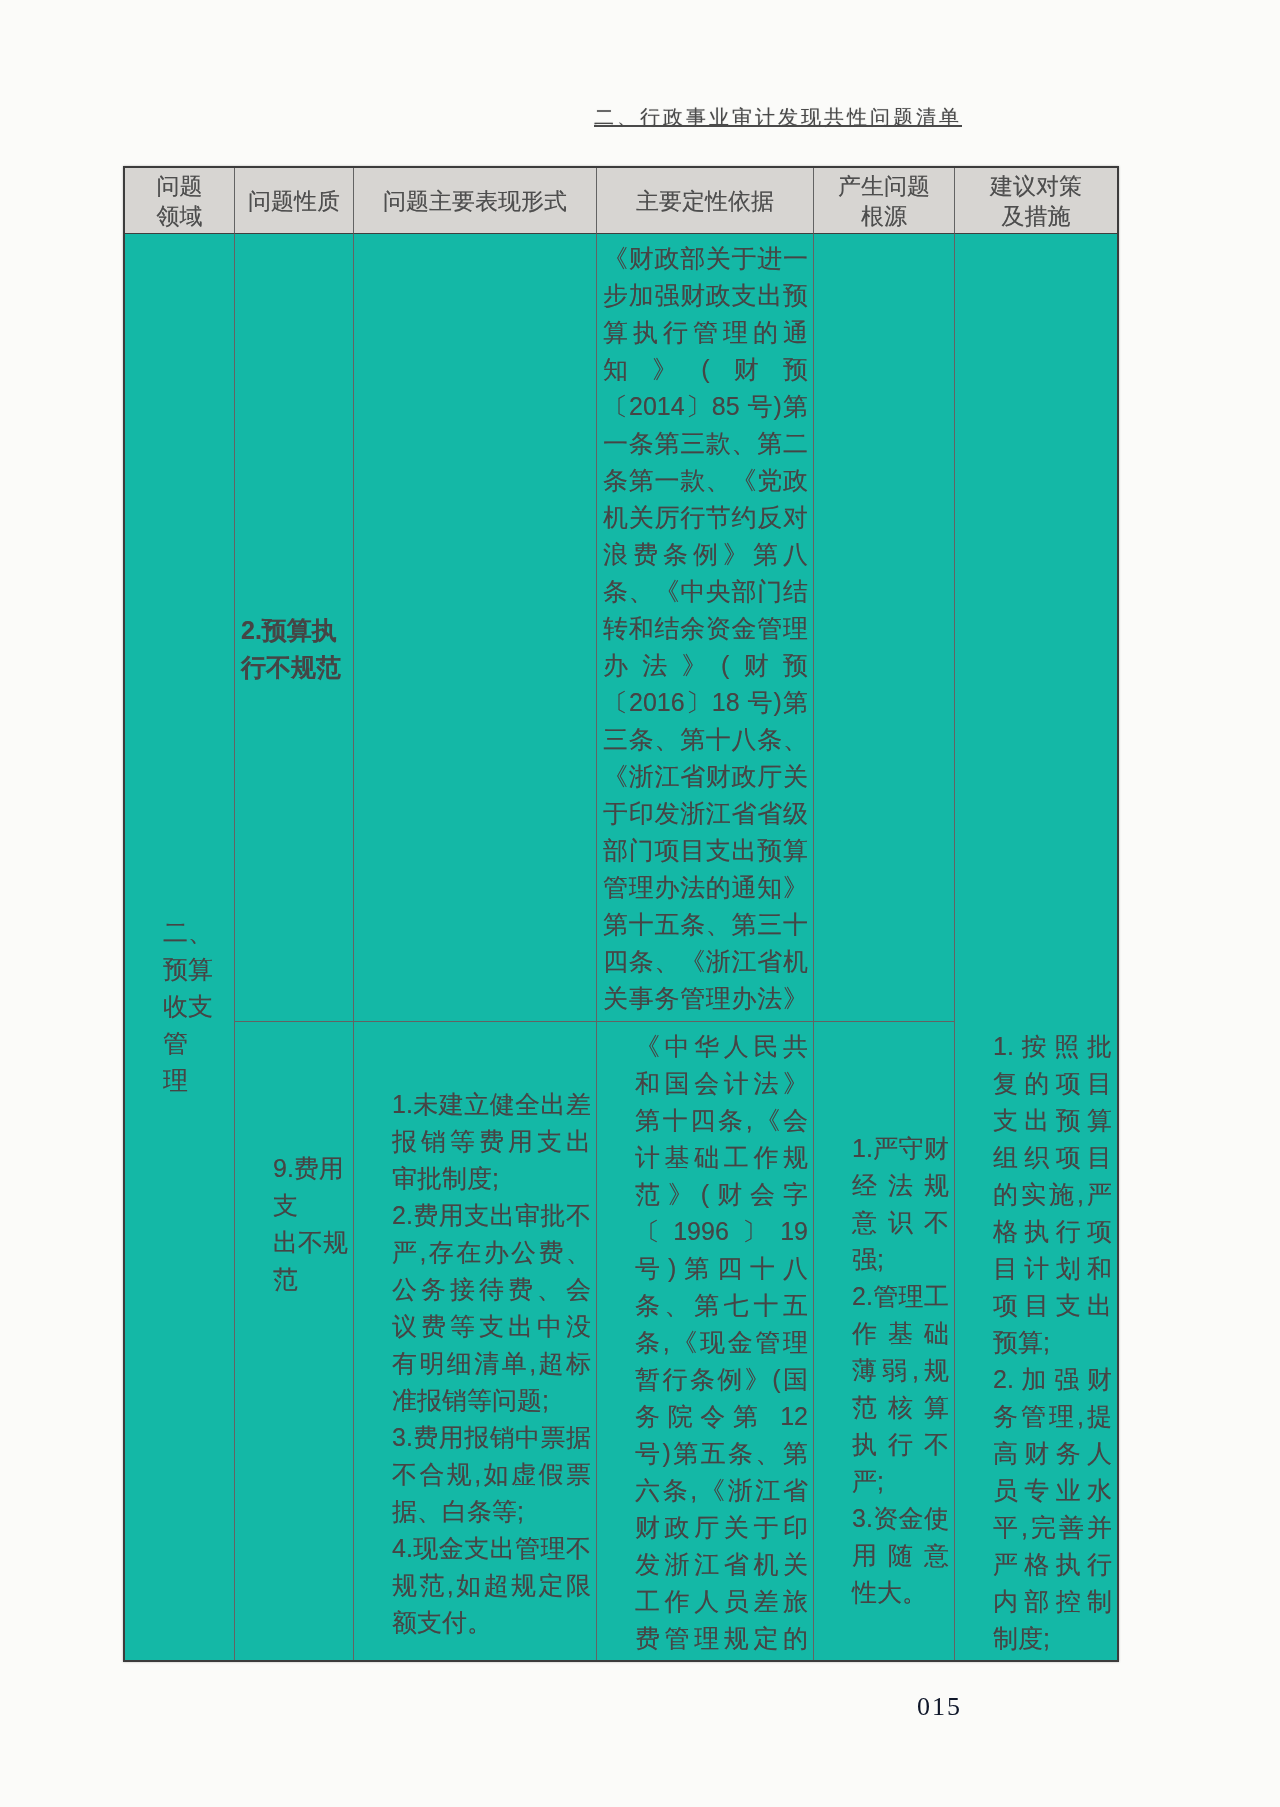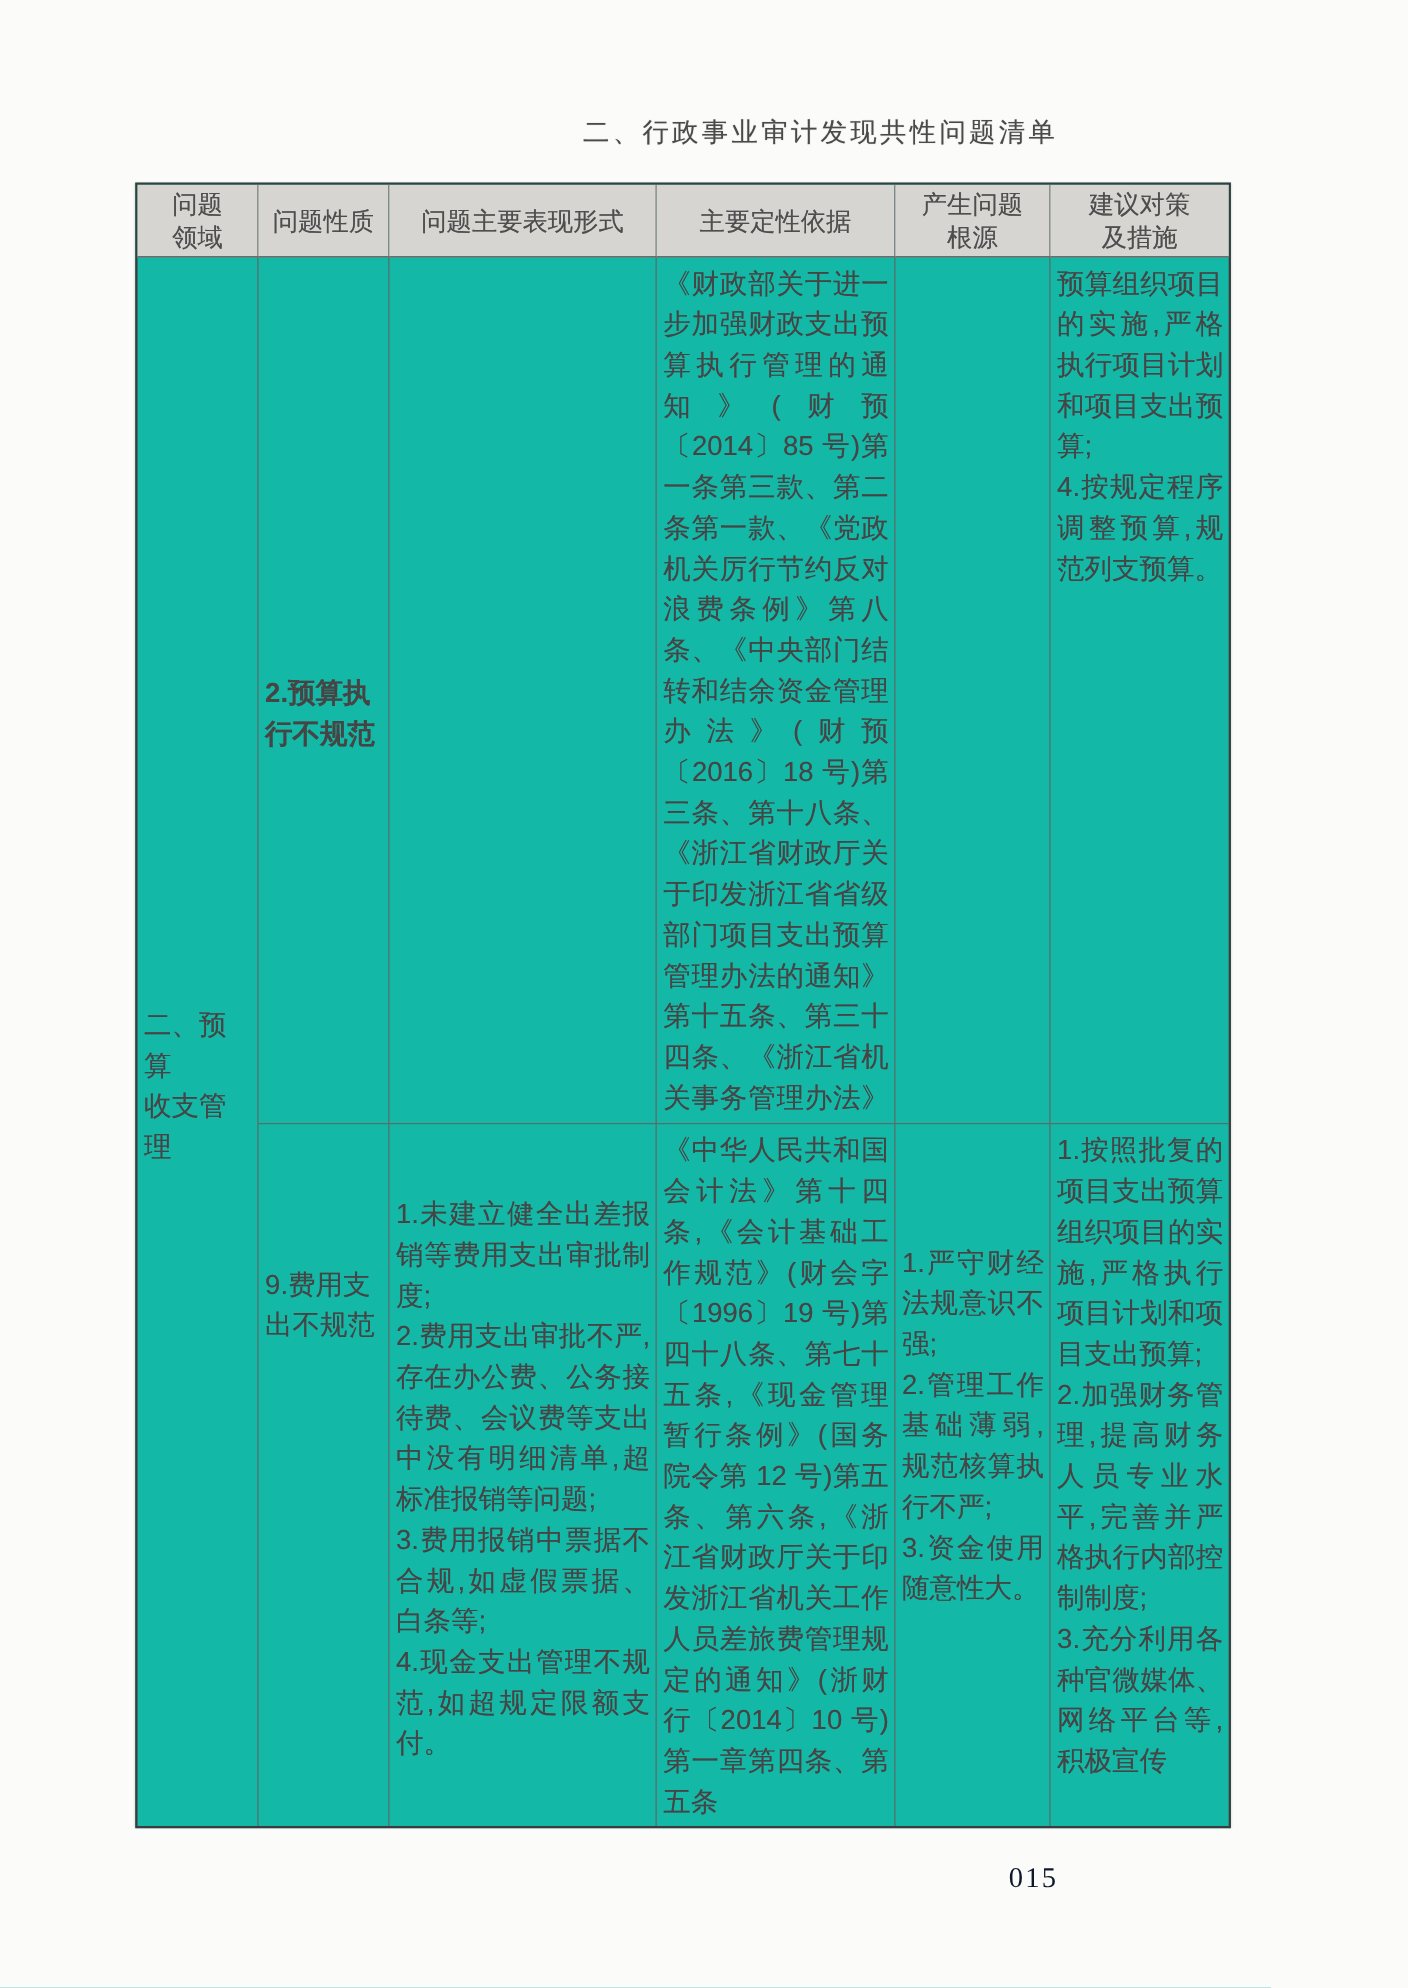--- a/index.html
+++ b/index.html
@@ -6,24 +6,25 @@
   body{
     width:1280px;height:1807px;
     background:#fbfbf9;
     font-family:"Liberation Sans","DejaVu Sans",sans-serif;
     position:relative;
     overflow:hidden;
   }
   .page{position:absolute;inset:0;}
   .doc-heading{
     position:absolute;top:104px;right:318px;
-    font-size:24px;letter-spacing:3px;
+    font-size:20px;letter-spacing:3px;
     color:#4a4a4a;
     text-shadow:0 0 1px rgba(90,90,90,.45);
     white-space:nowrap;
+    text-decoration:underline;
   }
   .audit-table{
     position:absolute;left:123px;top:166px;
     display:grid;
     grid-template-columns:110px 119px 243px 217px 141px 162px;
     grid-template-rows:66px 788px 638px;
     border:2px solid #3c3c3c;
     background:#14b8a6;
     box-shadow:0 0 2px rgba(60,60,60,.35);
   }
@@ -44,21 +45,21 @@
   .head{
     background:#d7d5d2;
     display:flex;align-items:center;justify-content:center;
     text-align:center;
     font-size:23px;line-height:30px;
     color:#4e4e4e;
     padding:2px;
     border-bottom:1px solid #3f3f3f;
   }
   .last-col{border-right:none;}
-  .last-row{border-bottom:none;}
+  .last-row{border-bottom:none;margin-left:32px;}
   .domain-cell{
     grid-column:1;grid-row:2 / span 2;
     padding-top:680px;
     text-align:left;
   }
   .nature-r1{grid-column:2;grid-row:2;padding-top:378px;text-align:left;font-weight:bold;}
   .nature-r2{grid-column:2;grid-row:3;padding-top:128px;text-align:left;}
   .manif-r1{grid-column:3;grid-row:2;}
   .manif-r2{grid-column:3;grid-row:3;padding-top:64px;}
   .basis-r1{grid-column:4;grid-row:2;}
@@ -94,22 +95,20 @@
 
     <div class="cell domain-cell last-row">二、预算
 收支管
 理</div>
 
     <div class="cell nature-r1">2.预算执
 行不规范</div>
     <div class="cell manif-r1"></div>
     <div class="cell basis-r1">《财政部关于进一步加强财政支出预算执行管理的通知》(财预〔2014〕85 号)第一条第三款、第二条第一款、《党政机关厉行节约反对浪费条例》第八条、《中央部门结转和结余资金管理办法》(财预〔2016〕18 号)第三条、第十八条、《浙江省财政厅关于印发浙江省省级部门项目支出预算管理办法的通知》第十五条、第三十四条、《浙江省机关事务管理办法》第八条</div>
     <div class="cell root-r1"></div>
-    <div class="cell sugg-r1 last-col">预算组织项目的实施,严格执行项目计划和项目支出预算;
-4.按规定程序调整预算,规范列支预算。</div>
 
     <div class="cell nature-r2 last-row">9.费用支
 出不规范</div>
     <div class="cell manif-r2 last-row">1.未建立健全出差报销等费用支出审批制度;
 2.费用支出审批不严,存在办公费、公务接待费、会议费等支出中没有明细清单,超标准报销等问题;
 3.费用报销中票据不合规,如虚假票据、白条等;
 4.现金支出管理不规范,如超规定限额支付。</div>
     <div class="cell basis-r2 last-row">《中华人民共和国会计法》第十四条,《会计基础工作规范》(财会字〔1996〕19 号)第四十八条、第七十五条,《现金管理暂行条例》(国务院令第 12 号)第五条、第六条,《浙江省财政厅关于印发浙江省机关工作人员差旅费管理规定的通知》(浙财行〔2014〕10 号)第一章第四条、第五条</div>
     <div class="cell root-r2 last-row">1.严守财经法规意识不强;
 2.管理工作基础薄弱,规范核算执行不严;

